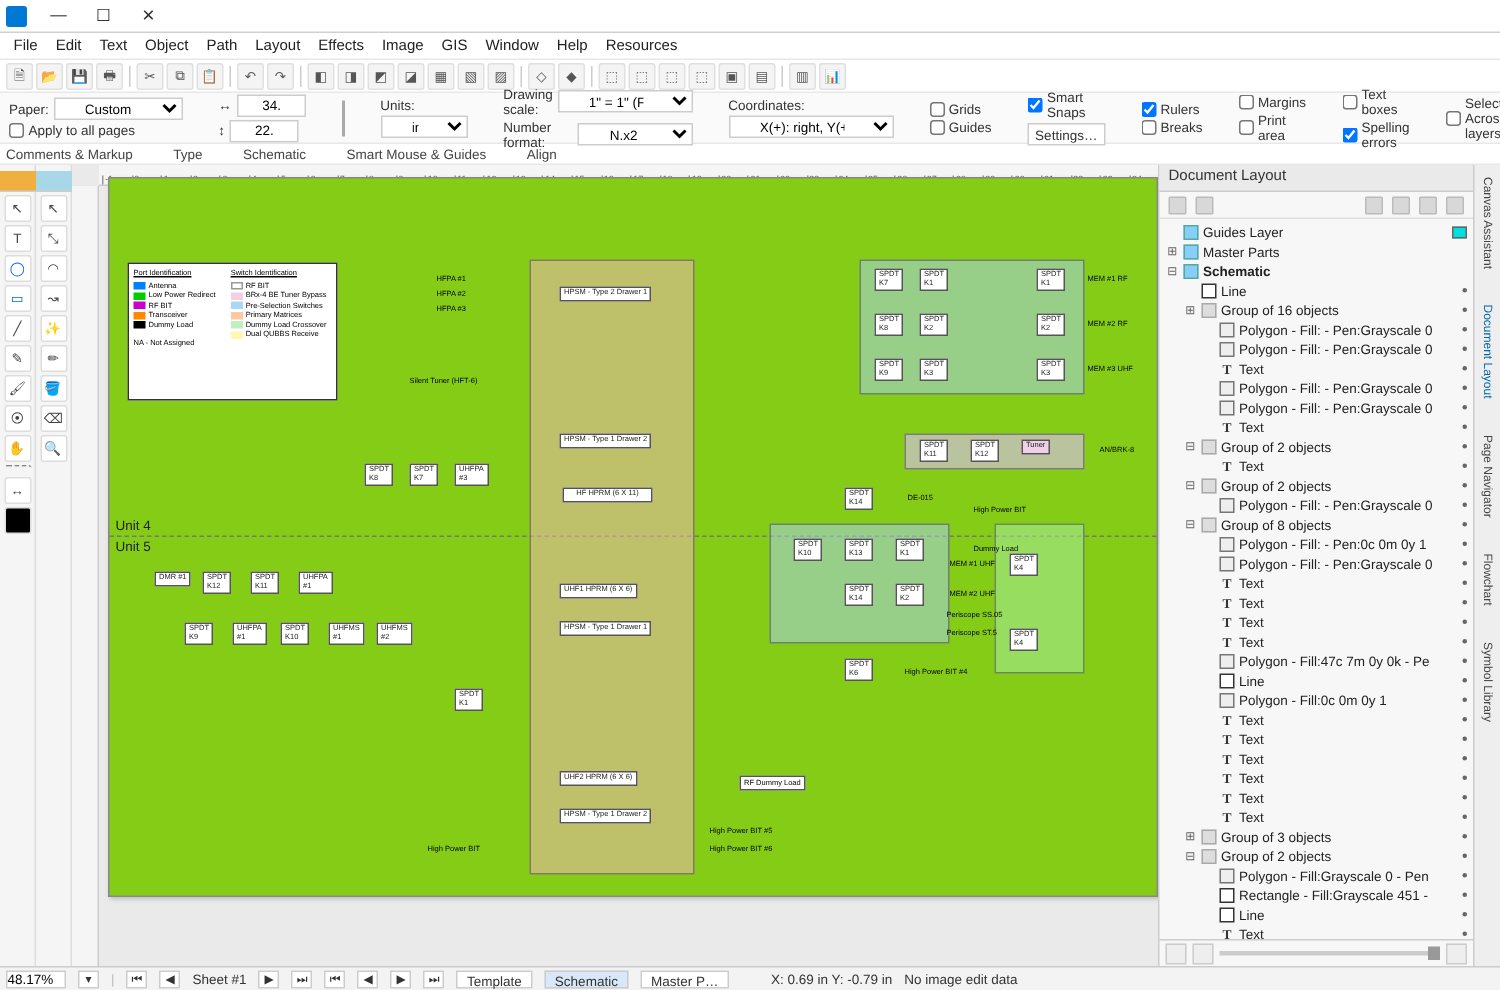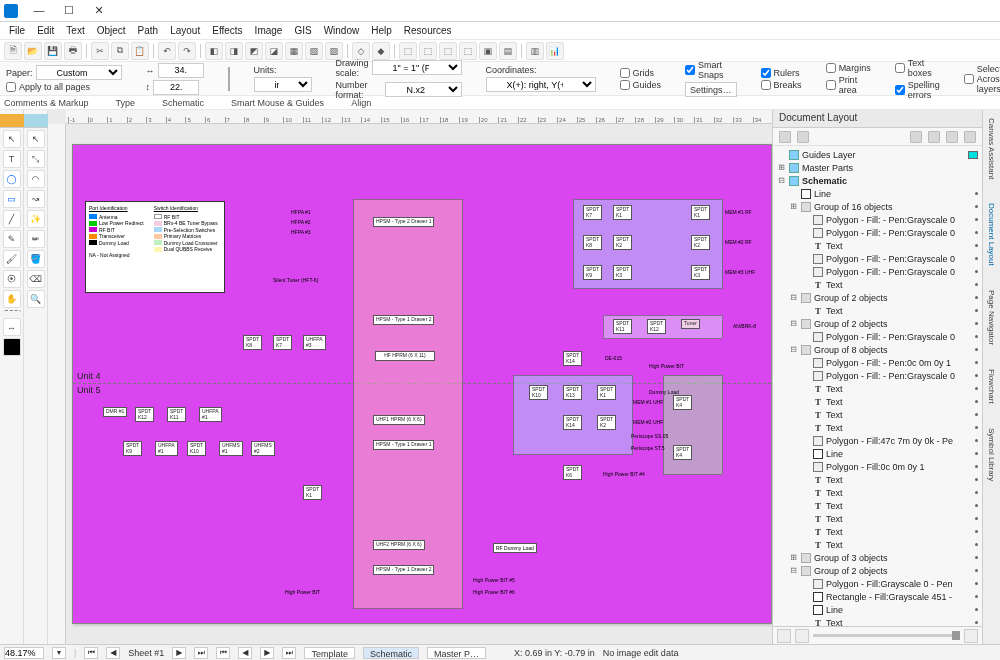--- a/index.html
+++ b/index.html
@@ -40,21 +40,21 @@
 .palette-col { width: 24px; background: #f5f5f5; border-right: 1px solid #ddd; display:flex; flex-direction:column; align-items:center; padding-top:4px; gap:2px; }
 .palette-col .p-btn { width:18px; height:18px; background:#fff; border:1px solid #ddd; border-radius:2px; font-size:9px; color:#444; display:flex; align-items:center; justify-content:center; }
 .palette-header { width:24px; height:14px; background:#f0b040; border-bottom:1px solid #ccc; }
 .palette-col.second .palette-header { background:#a8d8e8; }
 
 
 .canvas-wrap { flex: 1; position: relative; background: #eaeaea; overflow: hidden; }
 .ruler-h { position:absolute; top:0; left:18px; right:0; height:14px; background:#f5f5f5; border-bottom:1px solid #ccc; font-size:6px; color:#666; display:flex; align-items:flex-end; padding-left:2px; }
 .ruler-h span { width:22px; border-left:1px solid #999; padding-left:1px; }
 .ruler-v { position:absolute; top:14px; left:0; bottom:0; width:18px; background:#f5f5f5; border-right:1px solid #ccc; }
-.page { position:absolute; top:34px; left:24px; width:700px; height:480px; background:#d946ef; border:1px solid #888; box-shadow: 1px 1px 3px rgba(0,0,0,0.2); }
+.page { position:absolute; top:8px; left:24px; width:700px; height:480px; background:#84cc16; border:1px solid #888; box-shadow: 1px 1px 3px rgba(0,0,0,0.2); }
 
 
 .legend-box { position:absolute; top:56px; left:12px; width:140px; height:92px; border:1px solid #333; background:#fff; font-size:5px; padding:3px; line-height:1.3; }
 .legend-box .lg-title { text-decoration: underline; margin-bottom:2px; display:inline-block; }
 .legend-box .lg-row { display:flex; align-items:center; gap:2px; }
 .legend-box .sw { width:8px; height:5px; }
 
 .block { position:absolute; border:1px solid rgba(80,80,80,0.6); font-size:5px; }
 .blk-pink { background: rgba(250,180,190,0.5); }
 .blk-blue { background: rgba(170,210,250,0.5); }

